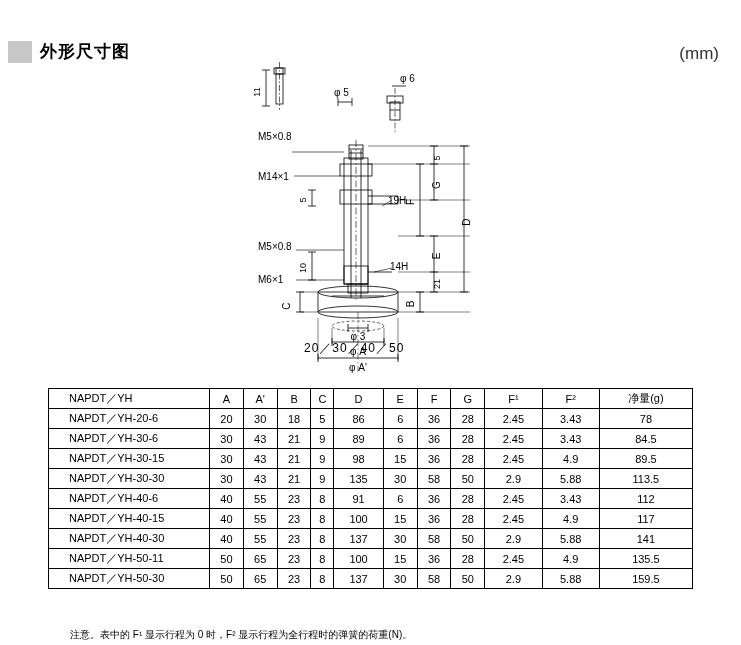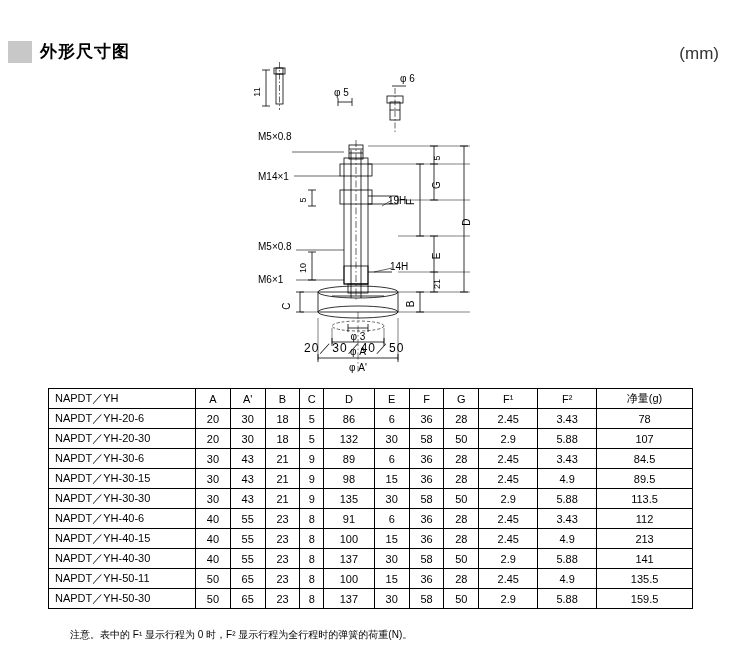--- a/index.html
+++ b/index.html
@@ -95,21 +95,21 @@
     height: 19px;
     padding: 0;
     font-weight: normal;
     background: #fff;
   }
   table.spec th {
     font-weight: normal;
   }
   table.spec td.model, table.spec th.model {
     text-align: left;
-    padding-left: 6px;
+    padding-left: 20px;
     width: 140px;
   }
   table.spec th.model {
     text-align: left;
   }
   .note {
     position: absolute;
     left: 70px;
     top: 628px;
     font-size: 10px;
@@ -308,34 +308,20 @@
           <td>5</td>
           <td>86</td>
           <td>6</td>
           <td>36</td>
           <td>28</td>
           <td>2.45</td>
           <td>3.43</td>
           <td>78</td>
         </tr>
         <tr>
-          <td class="model">NAPDT／YH-20-30</td>
-          <td>20</td>
-          <td>30</td>
-          <td>18</td>
-          <td>5</td>
-          <td>132</td>
-          <td>30</td>
-          <td>58</td>
-          <td>50</td>
-          <td>2.9</td>
-          <td>5.88</td>
-          <td>107</td>
-        </tr>
-        <tr>
           <td class="model">NAPDT／YH-30-6</td>
           <td>30</td>
           <td>43</td>
           <td>21</td>
           <td>9</td>
           <td>89</td>
           <td>6</td>
           <td>36</td>
           <td>28</td>
           <td>2.45</td>
@@ -389,21 +375,21 @@
           <td>40</td>
           <td>55</td>
           <td>23</td>
           <td>8</td>
           <td>100</td>
           <td>15</td>
           <td>36</td>
           <td>28</td>
           <td>2.45</td>
           <td>4.9</td>
-          <td>213</td>
+          <td>117</td>
         </tr>
         <tr>
           <td class="model">NAPDT／YH-40-30</td>
           <td>40</td>
           <td>55</td>
           <td>23</td>
           <td>8</td>
           <td>137</td>
           <td>30</td>
           <td>58</td>

